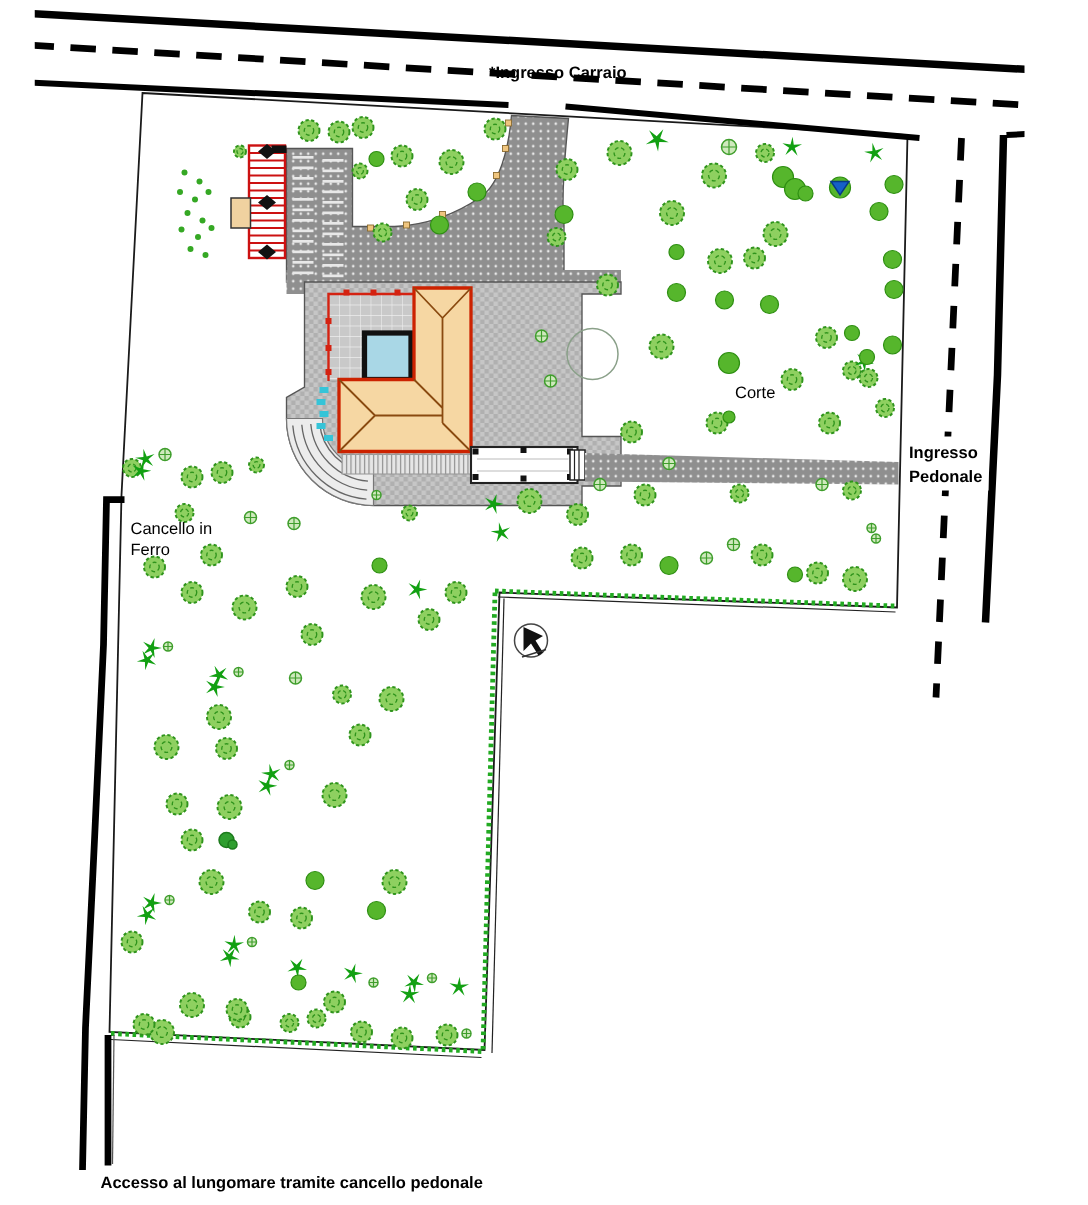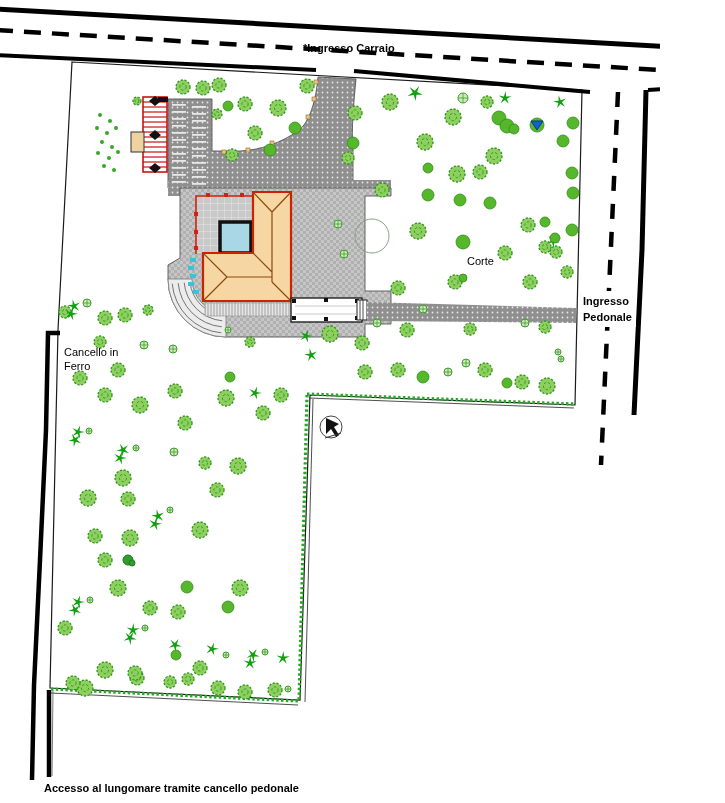--- a/index.html
+++ b/index.html
@@ -1,17 +1,17 @@
 <!DOCTYPE html>
 <html><head>
 <meta charset="utf-8">
 <style>
   html,body{margin:0;padding:0;background:#fff;}
   .stage{position:relative;width:660px;height:803px;background:#ffffff;overflow:hidden;
-         font-family:"Liberation Sans", sans-serif;}
+         font-family:"Liberation Sans", sans-serif;margin-left:23px;}
   svg text{font-family:"Liberation Sans", sans-serif; fill:#000;}
   .lbl-bold{font-weight:bold;font-size:11px;}
   .lbl-reg{font-size:11px;}
 </style>
 </head>
 <body>
 
 <div class="stage">
 <svg width="725" height="803" viewBox="0 0 725 803">
   <defs>

